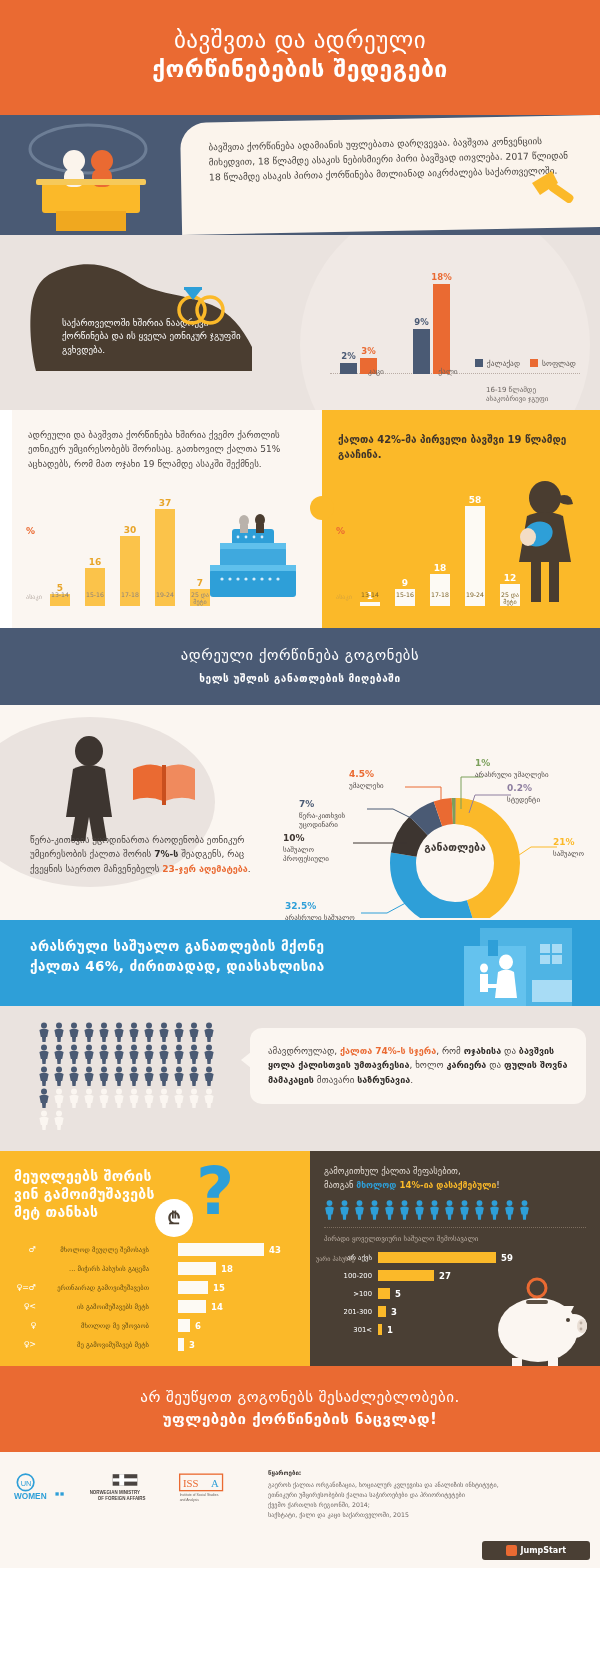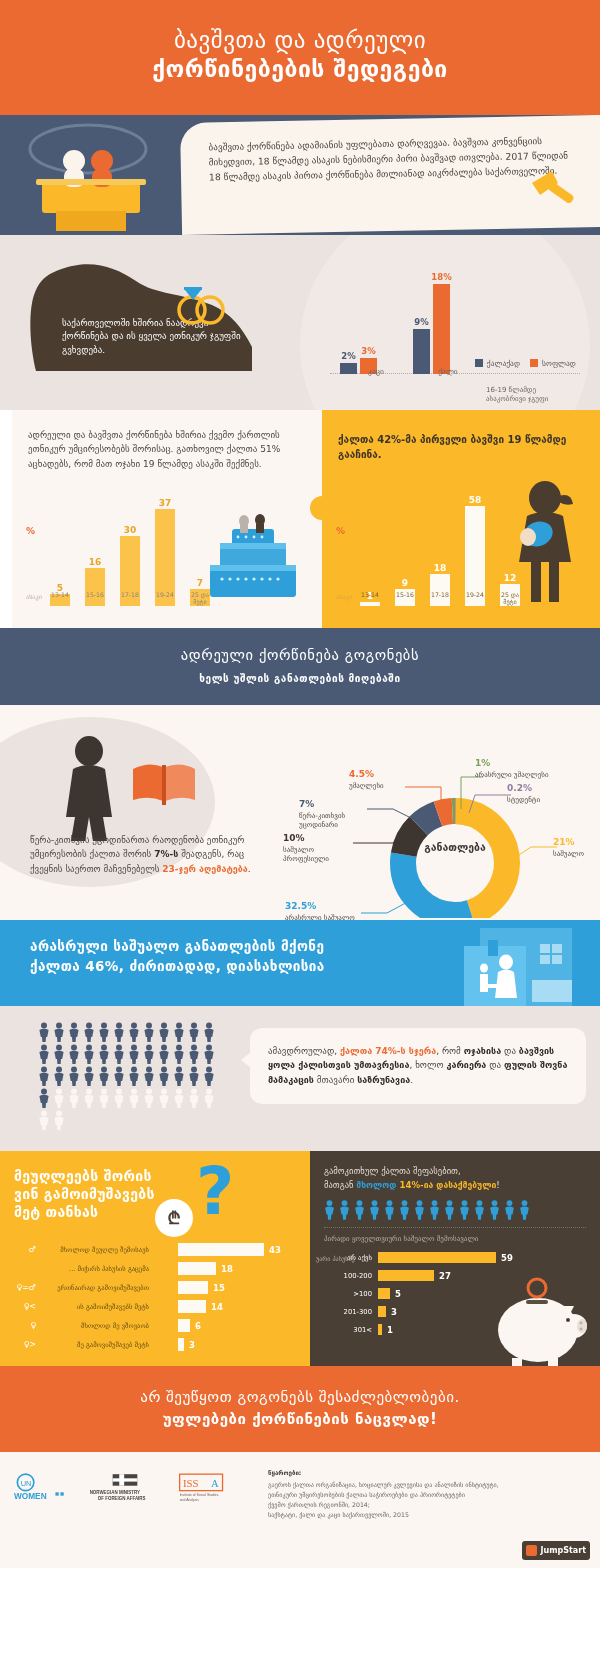--- a/index.html
+++ b/index.html
@@ -215,21 +215,21 @@
 
   
   .footer { background: #fbf6f1; position: relative; height: 116px; padding: 16px 14px; display: flex; }
   .logos { display: flex; gap: 16px; align-items: flex-start; padding-top: 4px; }
   .logo-box { text-align: center; }
   .sources { flex: 1; padding-left: 24px; font-size: 6.2px; line-height: 1.6; color: #6b6460; }
   .sources b { font-weight: 700; color: #3d3733; display: block; margin-bottom: 2px; }
   .jumpstart {
     position: absolute; right: 10px; bottom: 8px;
     display: flex; align-items: center; gap: 4px;
-    background: #4a3f34; color: #fff; padding: 4px 4px; border-radius: 3px;
+    background: #4a3f34; color: #fff; padding: 4px 24px; border-radius: 3px;
     font-size: 8px; font-weight: 700;
   }
   .js-dot { width: 11px; height: 11px; background: #ea6a32; border-radius: 2px; }
 </style>
 </head>
 <body>
 
 <div class="page">
 
   <div class="header">

